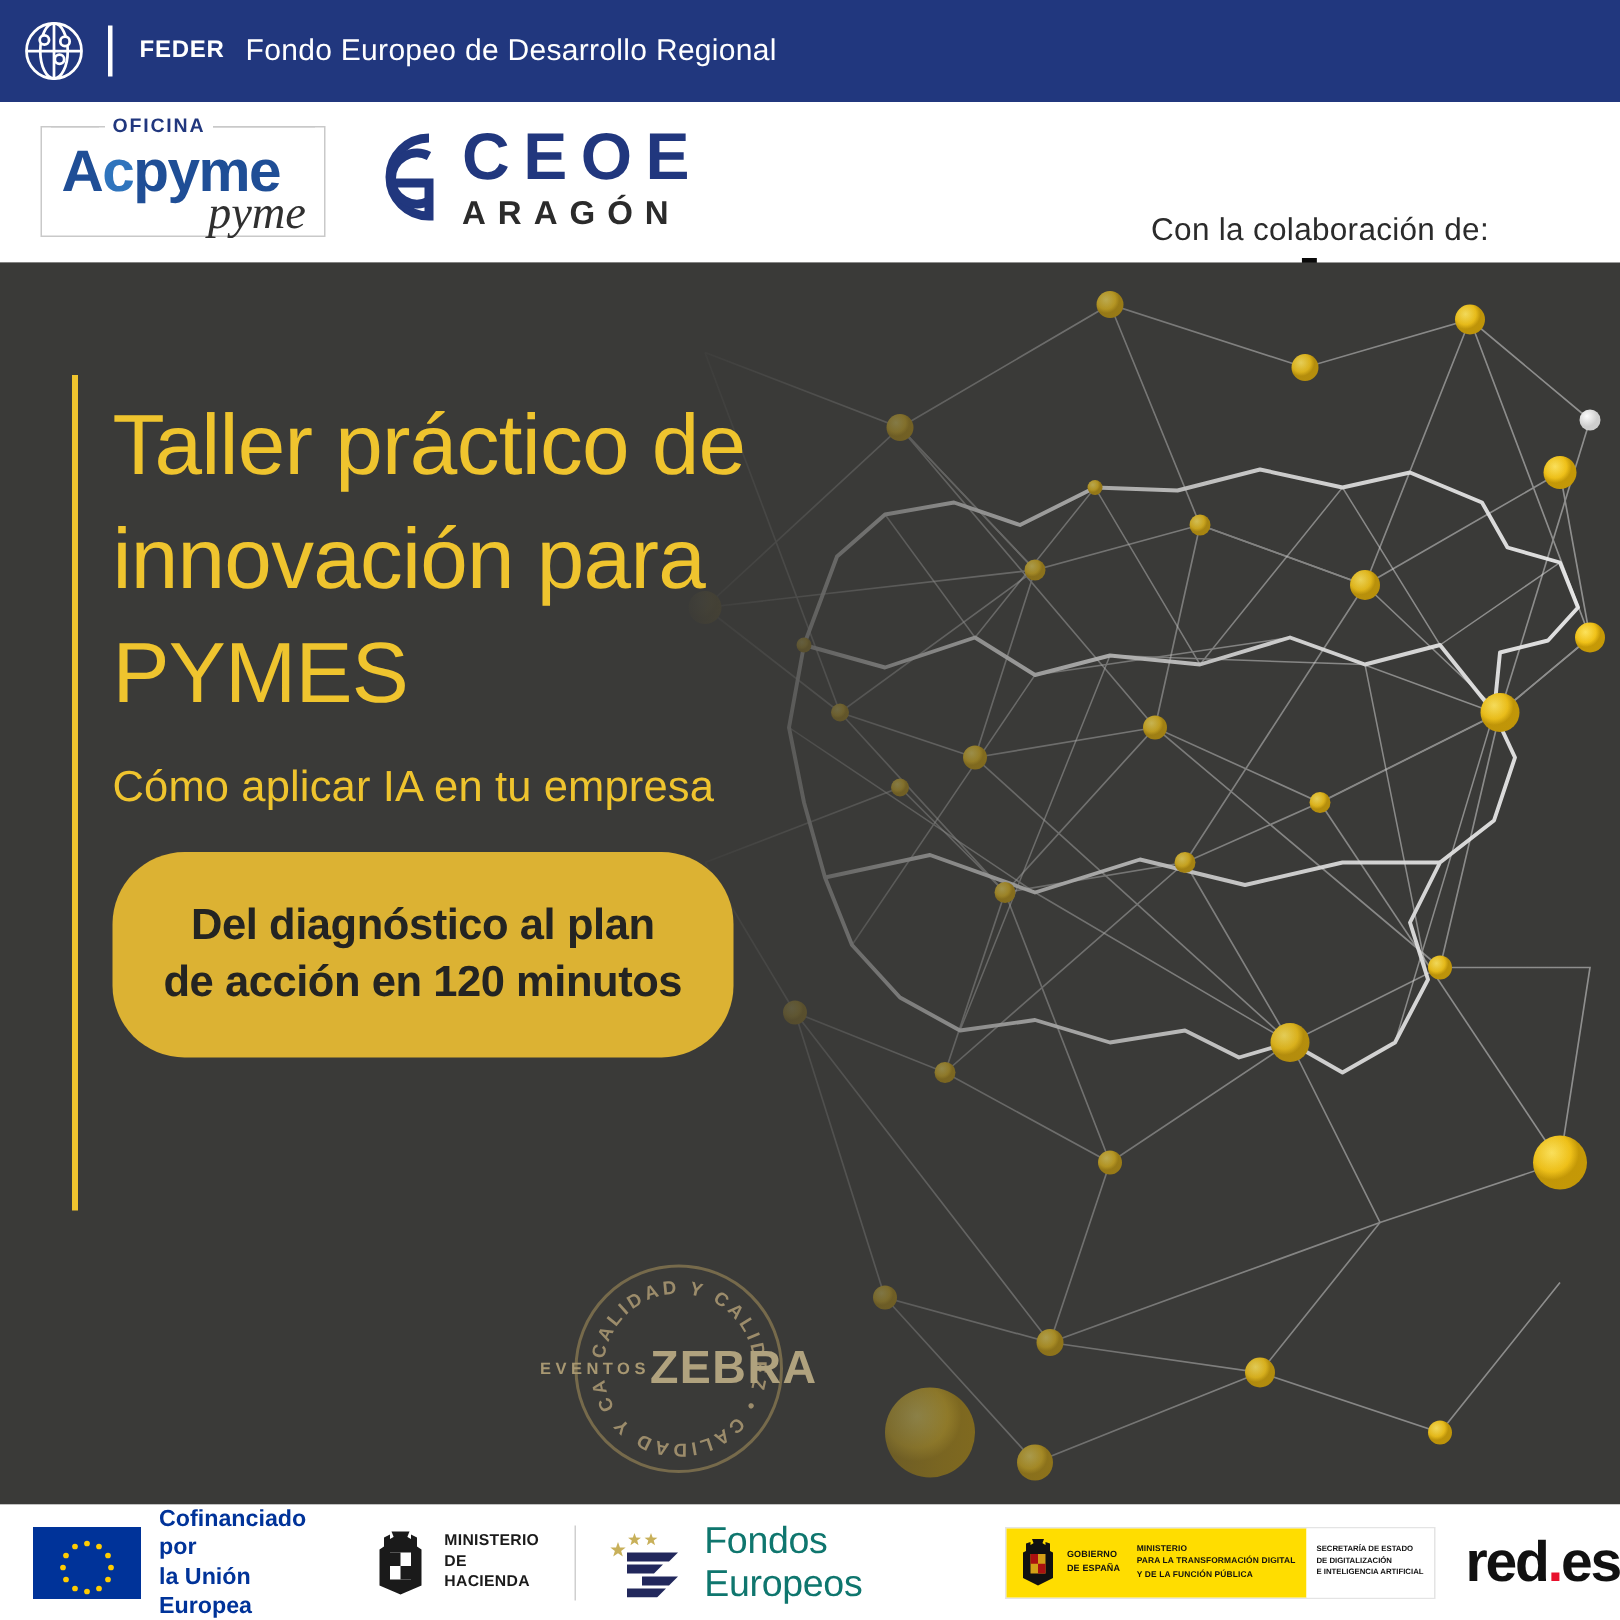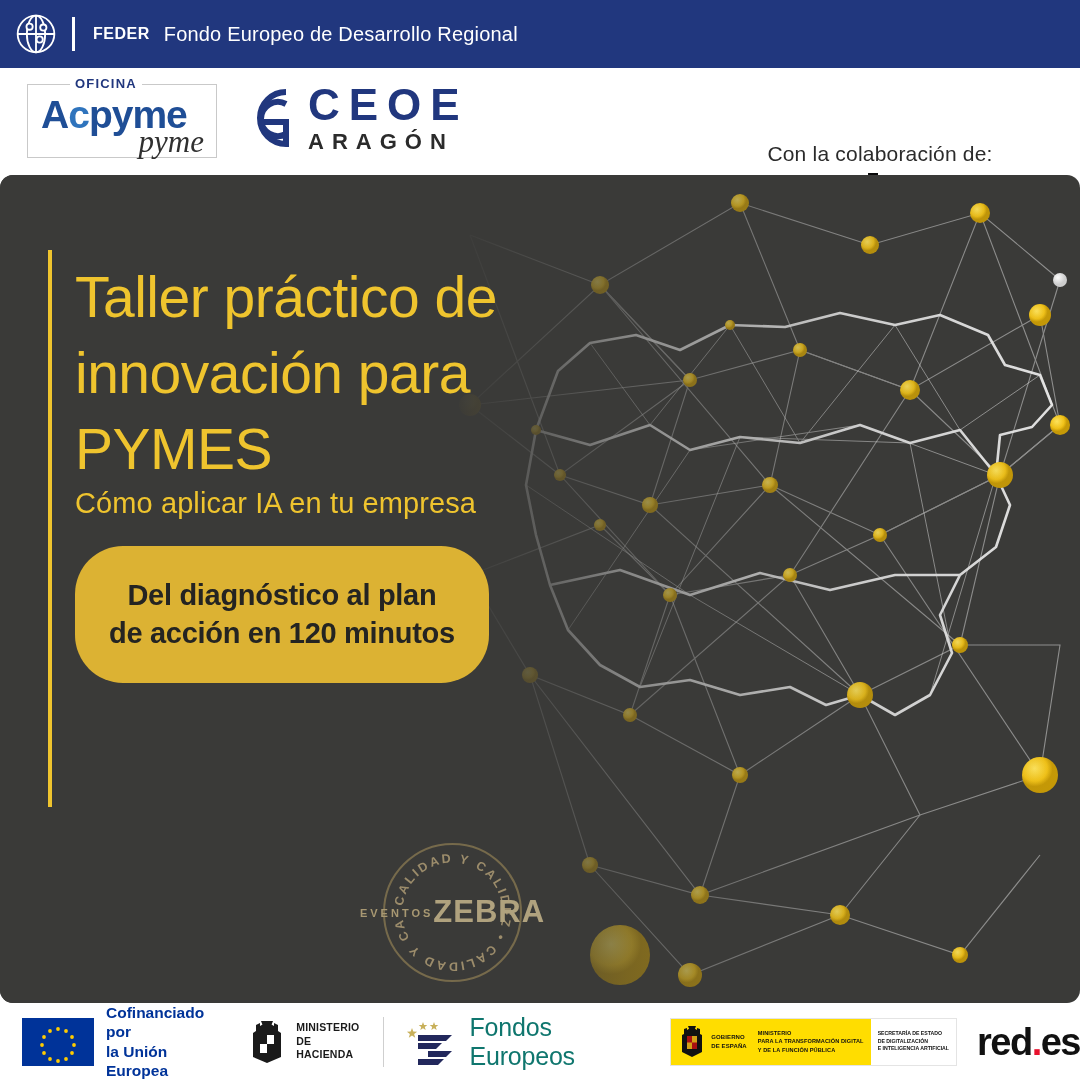--- a/index.html
+++ b/index.html
@@ -64,37 +64,37 @@
   }
   .collab-label{font-size:21px;color:#2b2b2b;letter-spacing:.2px;}
   .zebra-logo{
     font-size:57px;font-weight:bold;color:#0a0a0a;letter-spacing:-2px;
     line-height:1;margin-top:2px;font-family:"DejaVu Sans", sans-serif;
   }
 
   
   .hero{
     position:absolute;left:0;top:175px;width:1080px;height:828px;
-    background:#3a3a38;overflow:hidden;border-radius:13px;
+    background:#3a3a38;overflow:hidden;
   }
   .hero-net{position:absolute;right:0;top:0;width:640px;height:828px;}
   .hero-vignette{
     position:absolute;inset:0;
     background:linear-gradient(90deg,#3a3a38 0%,#3a3a38 42%,rgba(58,58,56,.55) 58%,rgba(58,58,56,.15) 78%,rgba(58,58,56,0) 100%);
   }
   .accent-bar{
     position:absolute;left:48px;top:75px;width:4px;height:557px;background:#efc42e;
   }
   .hero-content{position:absolute;left:75px;top:85px;width:520px;}
   .h-title{
     color:#efc42e;font-size:57px;font-weight:400;line-height:1.33;
     letter-spacing:-.5px;
   }
   .h-sub{
-    color:#efc42e;font-size:29px;font-weight:400;letter-spacing:.1px;
+    color:#efc42e;font-size:29px;font-weight:400;margin-top:22px;letter-spacing:.1px;
   }
   .h-pill{
     display:inline-block;margin-top:26px;
     background:#dcb233;color:#242422;
     border-radius:48px;padding:31px 34px;
     font-size:29px;font-weight:bold;line-height:1.28;text-align:center;
     letter-spacing:-.3px;
   }
 
   

